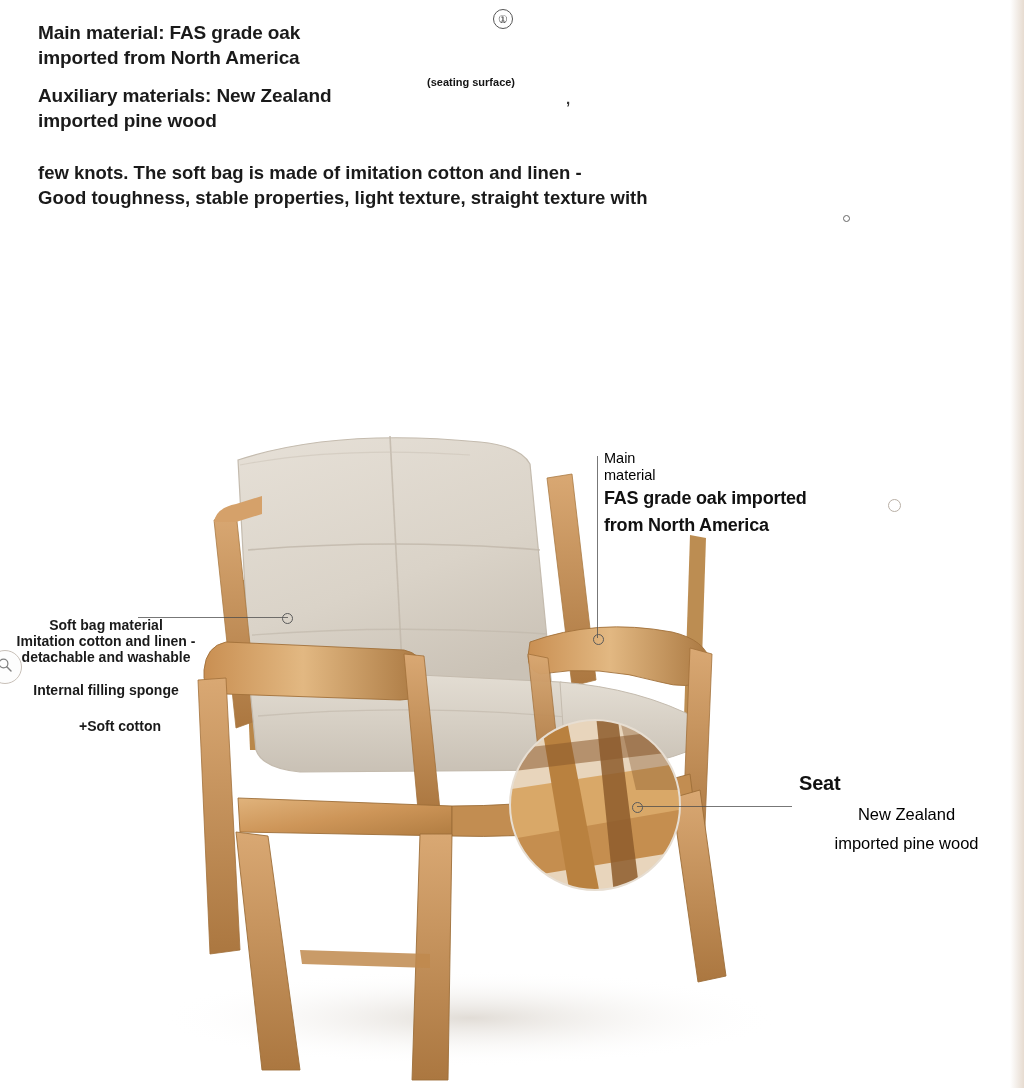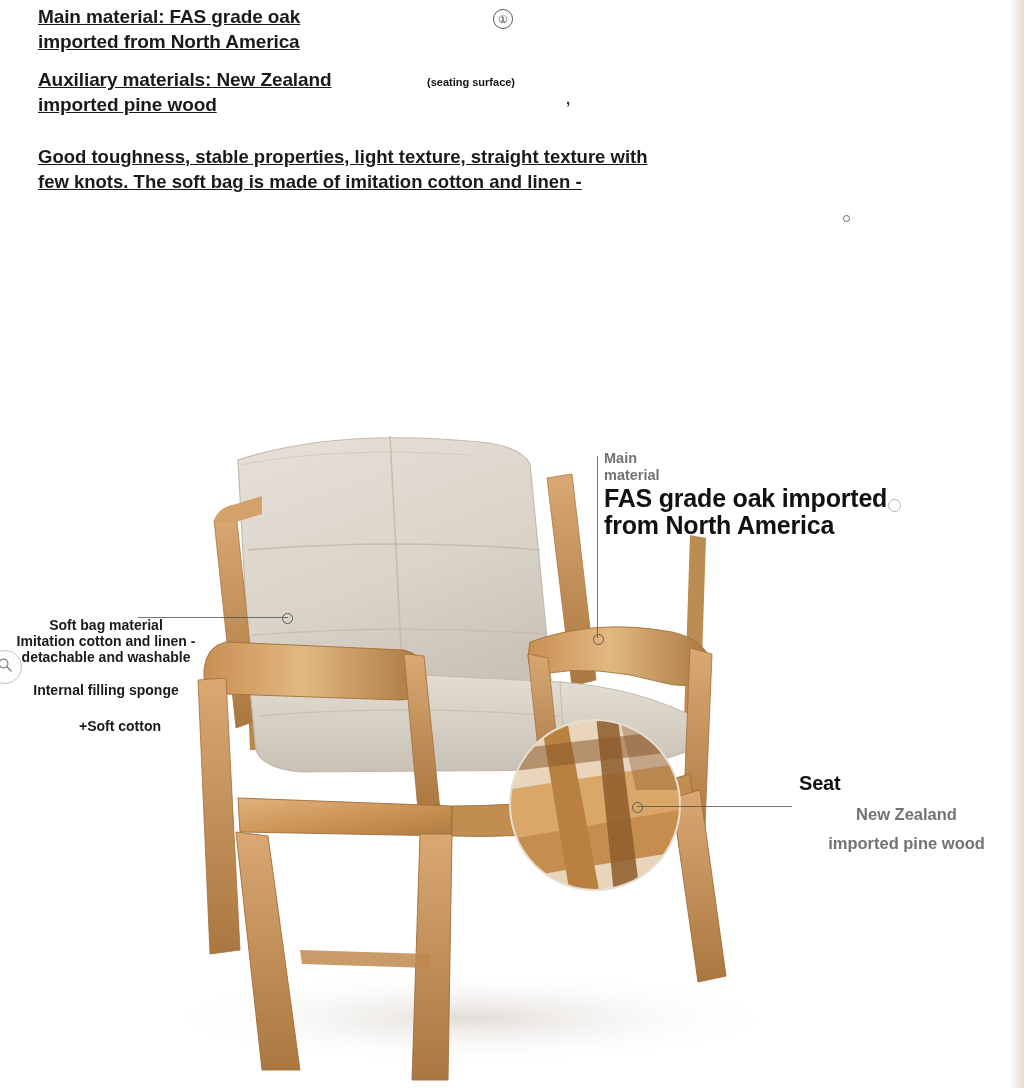--- a/index.html
+++ b/index.html
@@ -13,23 +13,22 @@
     position: relative;
     overflow: hidden;
     font-family: "Liberation Sans", sans-serif;
     color: #1a1a1a;
   }
 
   
   .spec-block {
     position: absolute;
     left: 38px;
-    top: 4px;
+    top: 20px;
     width: 850px;
-    text-decoration: underline;
   }
   .spec-line {
     font-size: 19px;
     font-weight: bold;
     line-height: 25px;
     letter-spacing: -0.1px;
   }
   .spec-group { margin-bottom: 4px; }
   .spec-group.second { margin-top: 13px; }
   .spec-para {
@@ -98,26 +97,26 @@
     height: 1088px;
     background: linear-gradient(to right, rgba(231,222,213,0.0), rgba(226,213,200,0.85));
   }
 
   
   .callout {
     position: absolute;
   }
   .callout .small {
     font-size: 14.5px;
-    font-weight: bold;
+    font-weight: normal;
     line-height: 17px;
-    color: #737373;
+    color: #000000;
   }
   .callout .big {
-    font-size: 25px;
+    font-size: 18px;
     font-weight: bold;
     line-height: 25px;
     color: #111;
     letter-spacing: -0.2px;
   }
 
   #callout-main { left: 604px; top: 450px; width: 320px; }
   #callout-main .big { margin-top: 2px; }
 
   #callout-seat { left: 799px; top: 771px; width: 215px; }
@@ -179,22 +178,22 @@
 <div class="spec-block">
   <div class="spec-group">
     <div class="spec-line">Main material: FAS grade oak</div>
     <div class="spec-line">imported from North America</div>
   </div>
   <div class="spec-group second">
     <div class="spec-line">Auxiliary materials: New Zealand</div>
     <div class="spec-line">imported pine wood</div>
   </div>
   <div class="spec-para">
+    <div>few knots. The soft bag is made of imitation cotton and linen -</div>
     <div>Good toughness, stable properties, light texture, straight texture with</div>
-    <div>few knots. The soft bag is made of imitation cotton and linen -</div>
   </div>
 </div>
 
 <div class="circled-num">①</div>
 <div class="seating-surface">(seating surface)</div>
 <div class="tiny-comma">,</div>
 <div class="tiny-dot"></div>
 
 <div class="photo">
   <svg width="1024" height="838" viewBox="0 0 1024 838" xmlns="http://www.w3.org/2000/svg">

